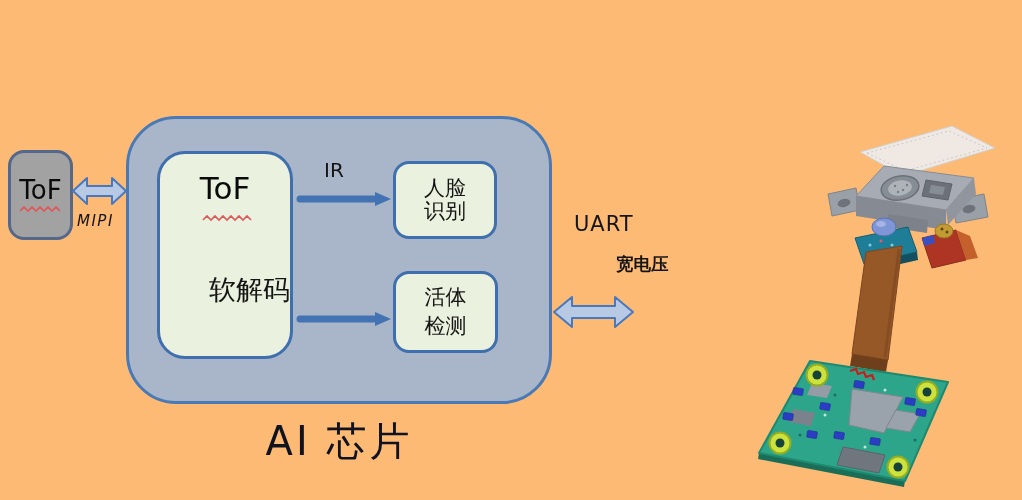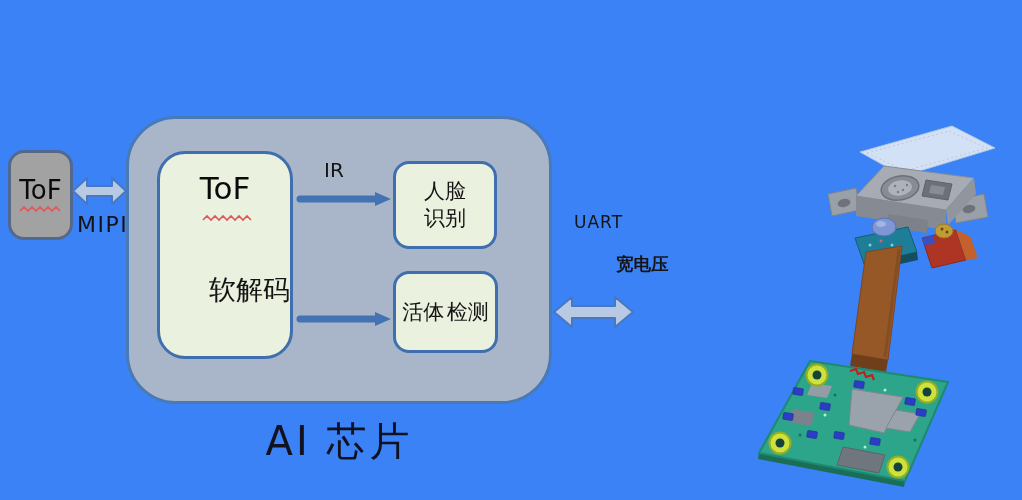--- a/index.html
+++ b/index.html
@@ -1,17 +1,17 @@
 <!DOCTYPE html>
 <html><head>
 <meta charset="utf-8">
 <style>
   html,body{margin:0;padding:0;}
   .canvas{
-    position:relative;width:1022px;height:500px;background:#3b82f6;
+    position:relative;width:1022px;height:500px;background:#fdba74;
     font-family:"DejaVu Sans", sans-serif;overflow:hidden;color:#101010;
   }
   .abs{position:absolute;box-sizing:border-box;}
   
   .sensor-box{
     left:8px;top:150px;width:65px;height:90px;background:#a2a2a2;
     border:3px solid #53688a;border-radius:16px;
     display:flex;flex-direction:column;align-items:center;justify-content:center;
   }
   .sensor-box .tof-text{font-size:26px;color:#0a0a0a;line-height:1;}
@@ -20,31 +20,31 @@
   .chip-box{
     left:126px;top:116px;width:426px;height:288px;background:#a9b6c9;
     border:3px solid #4a7ab5;border-radius:50px;
   }
   
   .module{background:#eaf1de;border:3px solid #3f6fae;}
   .decoder-box{left:157px;top:151px;width:136px;height:208px;border-radius:28px;}
   .decoder-top{position:absolute;top:16px;left:0;width:100%;text-align:center;font-size:31px;color:#0a0a0a;}
   .decoder-squiggle{position:absolute;top:60px;left:42px;}
   .decoder-bottom{position:absolute;top:118px;left:0;width:100%;text-align:right;font-size:27px;color:#151515;}
-  .face-box{left:393px;top:161px;width:104px;height:88px;border-radius:16px;
+  .face-box{left:393px;top:161px;width:104px;height:78px;border-radius:16px;
     display:flex;flex-direction:column;align-items:center;justify-content:space-evenly;padding:12px 0;}
   .liveness-box{left:393px;top:271px;width:105px;height:82px;border-radius:16px;
-    display:flex;flex-direction:row;align-items:center;justify-content:space-evenly;padding:4px 4px;}
+    display:flex;flex-direction:column;align-items:center;justify-content:space-evenly;padding:4px 4px;}
   .cn-line{font-size:21px;color:#151515;line-height:1;}
   
   .flow-label{position:absolute;color:#141414;}
   .ir-label{left:324px;top:158px;font-size:20px;}
   .depth-label{left:297px;top:268px;font-size:27px;}
-  .mipi-label{left:77px;top:212px;font-size:22px;letter-spacing:1.5px;}
-  .uart-label{left:574px;top:212px;font-size:17px;letter-spacing:1px;}
+  .mipi-label{left:77px;top:212px;font-size:15px;letter-spacing:1.5px;font-style:italic;}
+  .uart-label{left:574px;top:212px;font-size:21px;letter-spacing:1px;}
   .voltage-label{left:572px;top:252px;font-size:17.5px;font-weight:600;margin-left:44px;}
   .chip-caption{left:126px;top:414px;width:426px;text-align:center;font-size:40px;
     letter-spacing:3px;color:#10131f;}
   .arrow-svg{position:absolute;}
 </style>
 </head>
 <body>
 
 <div class="canvas">
 

